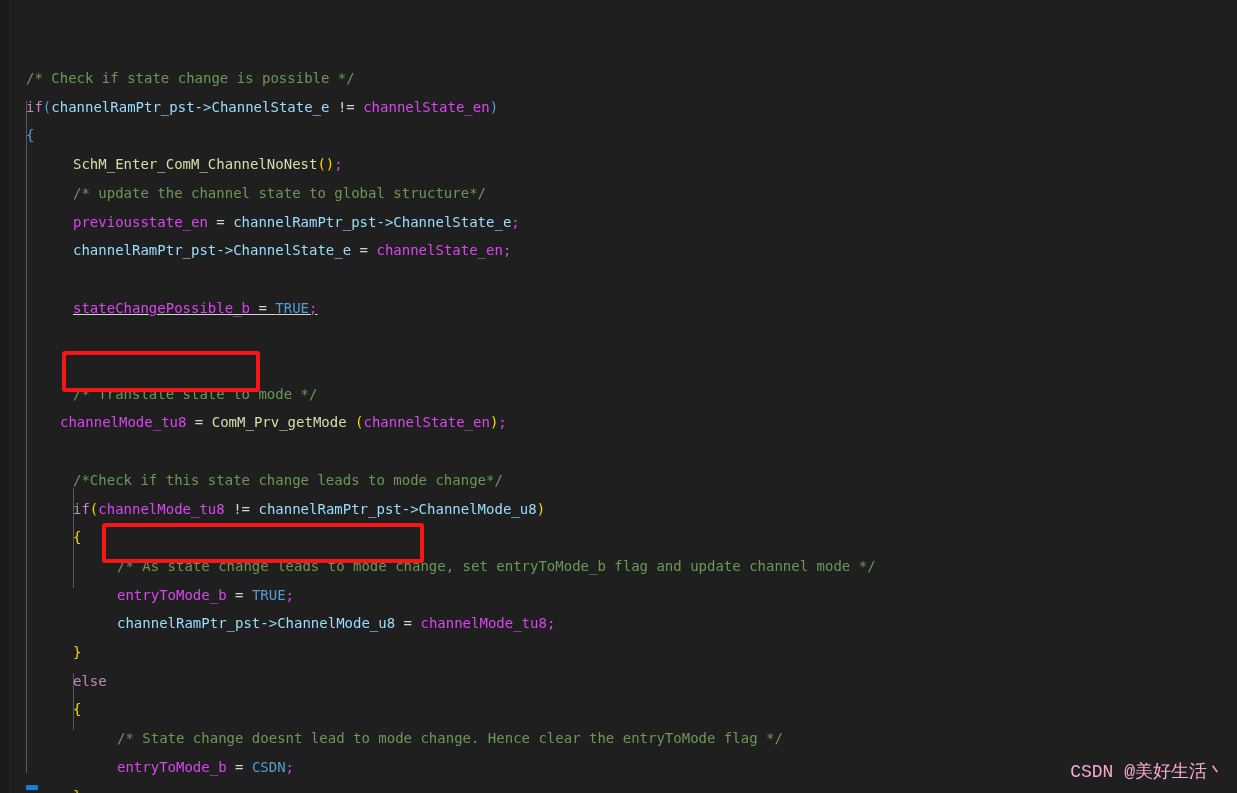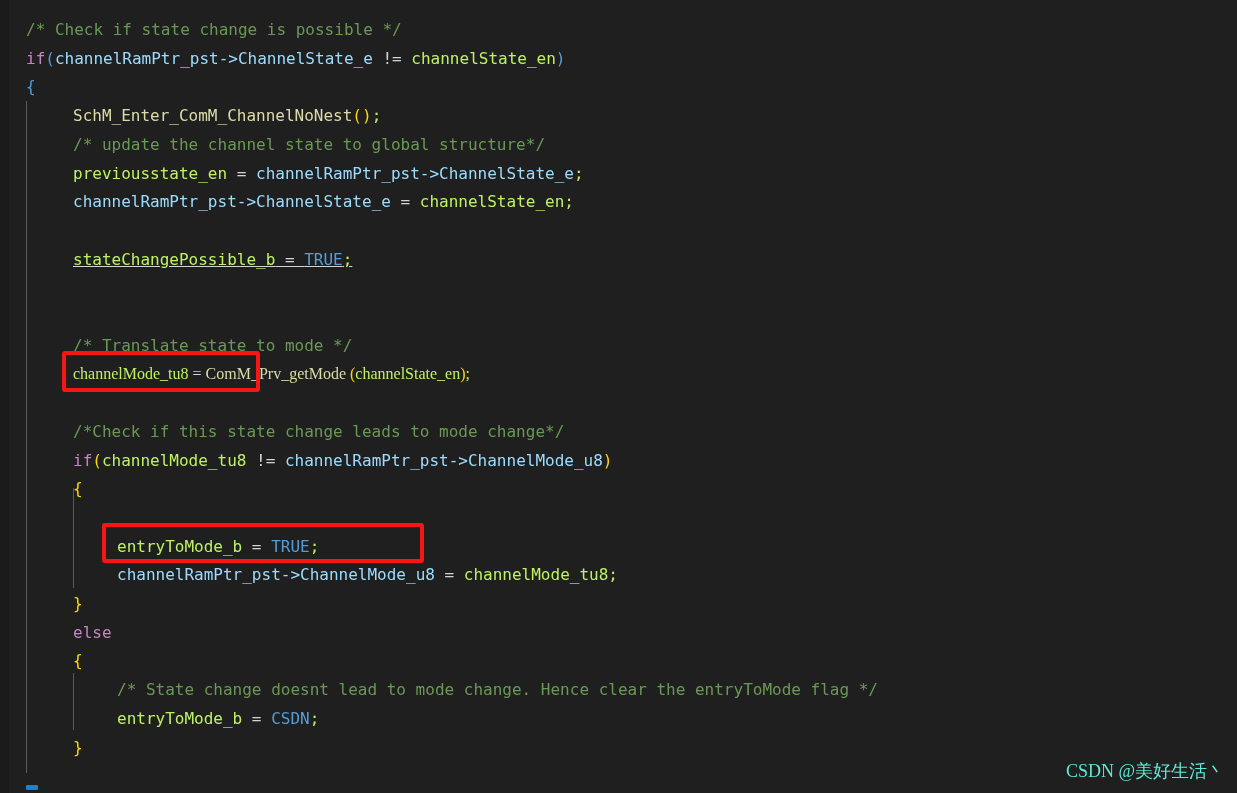--- a/index.html
+++ b/index.html
@@ -39,35 +39,36 @@
     width: 1237px;
     height: 793px;
   }
 
   .line {
     position: absolute;
     left: 0;
     height: 28.7px;
     line-height: 28.7px;
     white-space: pre;
-    font-size: 16px;
+    font-size: 14px;
     letter-spacing: 0px;
     color: #d4d4d4;
+    margin-top: 48px;
   }
 
   
   .cmt  { color: #6a9955; }
   .kw   { color: #c586c0; }
   .var  { color: #9cdcfe; }
   .fn   { color: #dcdcaa; }
   .num  { color: #569cd6; }
   .op   { color: #d4d4d4; }
   .brc  { color: #ffd700; }
   .par  { color: #569cd6; }
-  .pln  { color: #bef264; }
+  .pln  { color: #d946ef; }
 
   
   .indent-guide {
     position: absolute;
     width: 1px;
     background: #5a5a5a;
   }
 
   
   .redbox {
@@ -75,23 +76,23 @@
     border: 4px solid #f71515;
     border-radius: 3px;
     box-sizing: border-box;
     pointer-events: none;
   }
 
   .watermark {
     position: absolute;
     right: 12px;
     bottom: 10px;
-    color: #5eead4;
+    color: #f9a8d4;
     font-size: 18px;
-    font-family: Liberation Serif, serif;
+    font-family: Liberation Mono, monospace;
     white-space: nowrap;
   }
 
   .scroll-marker {
     position: absolute;
     background: #1c7fd6;
     border-radius: 1px;
   }
 </style>
 </head>
@@ -119,28 +120,29 @@
 
     <div class="line" style="top:159.5px; left:73px;"><span class="pln">previousstate_en</span><span class="op"> = </span><span class="var">channelRamPtr_pst</span><span class="var">-&gt;</span><span class="var">ChannelState_e</span><span class="pln">;</span></div>
 
     <div class="line" style="top:188.2px; left:73px;"><span class="var">channelRamPtr_pst</span><span class="var">-&gt;</span><span class="var">ChannelState_e</span><span class="op"> = </span><span class="pln">channelState_en</span><span class="pln">;</span></div>
 
     <div class="line" style="top:245.6px; left:73px;text-decoration:underline;"><span class="pln">stateChangePossible_b</span><span class="op"> = </span><span class="num">TRUE</span><span class="pln">;</span></div>
 
 
     <div class="line" style="top:331.7px; left:73px;"><span class="cmt">/* Translate state to mode */</span></div>
 
-    <div class="line" style="top:360.4px; left:73px;font-family:Liberation Serif, serif;"><span class="pln">channelMode_tu8</span><span class="op"> = </span><span class="fn">ComM_Prv_getMode</span><span class="pln"> </span><span class="brc">(</span><span class="pln">channelState_en</span><span class="brc">)</span><span class="pln">;</span></div>
+    <div class="line" style="top:360.4px; left:60px;"><span class="pln">channelMode_tu8</span><span class="op"> = </span><span class="fn">ComM_Prv_getMode</span><span class="pln"> </span><span class="brc">(</span><span class="pln">channelState_en</span><span class="brc">)</span><span class="pln">;</span></div>
 
     <div class="line" style="top:417.8px; left:73px;"><span class="cmt">/*Check if this state change leads to mode change*/</span></div>
 
     <div class="line" style="top:446.5px; left:73px;"><span class="kw">if</span><span class="brc">(</span><span class="pln">channelMode_tu8</span><span class="op"> != </span><span class="var">channelRamPtr_pst</span><span class="var">-&gt;</span><span class="var">ChannelMode_u8</span><span class="brc">)</span></div>
 
     <div class="line" style="top:475.2px; left:73px;"><span class="brc">{</span></div>
 
+    <div class="line" style="top:503.9px; left:117px;"><span class="cmt">/* As state change leads to mode change, set entryToMode_b flag and update channel mode */</span></div>
 
     <div class="line" style="top:532.6px; left:117px;"><span class="pln">entryToMode_b</span><span class="op"> = </span><span class="num">TRUE</span><span class="pln">;</span></div>
 
     <div class="line" style="top:561.3px; left:117px;"><span class="var">channelRamPtr_pst</span><span class="var">-&gt;</span><span class="var">ChannelMode_u8</span><span class="op"> = </span><span class="pln">channelMode_tu8</span><span class="pln">;</span></div>
 
     <div class="line" style="top:590px; left:73px;"><span class="brc">}</span></div>
 
     <div class="line" style="top:618.7px; left:73px;"><span class="kw">else</span></div>
 
     <div class="line" style="top:647.4px; left:73px;"><span class="brc">{</span></div>

